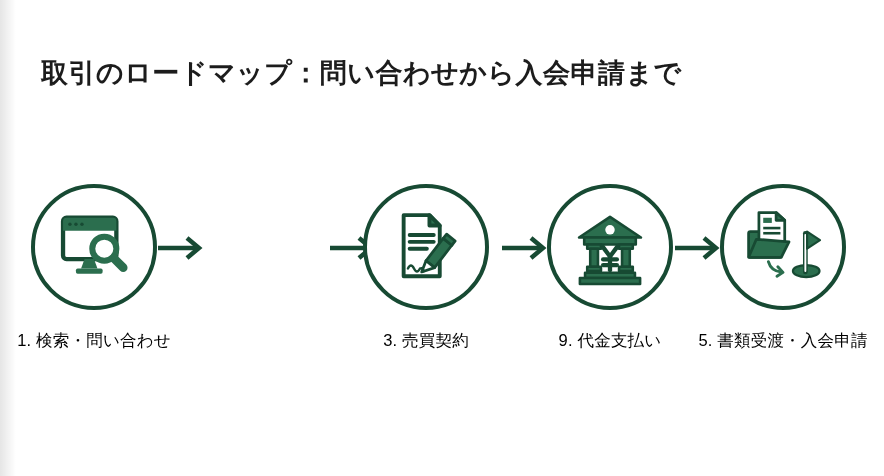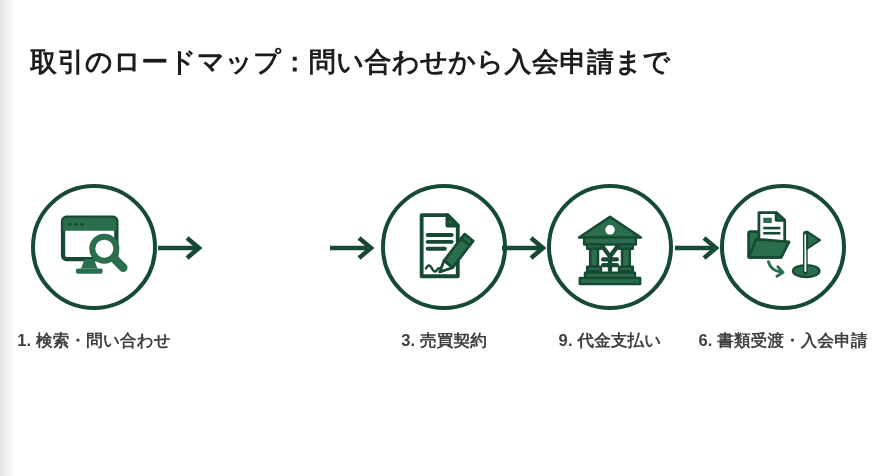--- a/index.html
+++ b/index.html
@@ -6,41 +6,41 @@
   .canvas{
     position:relative;width:884px;height:476px;background:#ffffff;overflow:hidden;
     font-family:"Liberation Sans","DejaVu Sans",sans-serif;
   }
   .canvas::before{
     content:'';position:absolute;left:0;top:0;bottom:0;width:16px;
     background:linear-gradient(to right,rgba(0,0,0,0.10),rgba(0,0,0,0));
     pointer-events:none;
   }
   .title{
-    position:absolute;left:30px;top:44px;margin:0;
+    position:absolute;left:30px;top:44px;margin:11px;
     font-size:27px;font-weight:700;color:#1c1c1c;letter-spacing:0.5px;
     white-space:nowrap;
   }
   .step{
     position:absolute;top:184px;width:170px;
     display:flex;flex-direction:column;align-items:center;
   }
   .circle{
     width:118px;height:118px;border-radius:50%;
     border:4px solid #174a33;background:#ffffff;
     display:flex;align-items:center;justify-content:center;box-sizing:content-box;
   }
   .circle svg{width:86px;height:86px;display:block;}
   .step-label{
-    margin-top:20px;font-size:16.5px;font-weight:700;color:#404040;
+    margin-top:20px;font-size:16.5px;font-weight:400;color:#000000;
     white-space:nowrap;letter-spacing:0.2px;
   }
   .connector{position:absolute;top:233px;width:46px;height:30px;}
   .connector svg{width:46px;height:30px;display:block;}
-  .s1{left:9px;} .s2{left:181px;} .s3{left:359px;} .s4{left:525px;} .s5{left:698px;}
+  .s1{left:9px;} .s2{left:181px;} .s3{left:341px;} .s4{left:525px;} .s5{left:698px;}
   .a1{left:158px;} .a2{left:330px;} .a3{left:502px;} .a4{left:675px;}
 </style>
 </head>
 <body>
 
 <div class="canvas">
 
   <h1 class="title">取引のロードマップ：問い合わせから入会申請まで</h1>
 
   <div class="step s1">
@@ -152,16 +152,16 @@
         <line x1="27" y1="34" x2="47" y2="34" stroke="#174a33" stroke-width="3"></line>
         <polygon points="10,62 19,41 57,44 48,62" fill="#2b6e4e" stroke="#174a33" stroke-width="3.2" stroke-linejoin="round"></polygon>
         <path d="M33 67 Q36 78 48 79" fill="none" stroke="#2b6e4e" stroke-width="3.4" stroke-linecap="round"></path>
         <polyline points="44,73 50,79.5 43,84" fill="none" stroke="#2b6e4e" stroke-width="3.4" stroke-linecap="round" stroke-linejoin="round"></polyline>
         <ellipse cx="77" cy="78" rx="15.5" ry="7" fill="#2b6e4e" stroke="#174a33" stroke-width="2.5"></ellipse>
         <line x1="76" y1="34" x2="76" y2="79" stroke="#174a33" stroke-width="5.5" stroke-linecap="round"></line>
         <line x1="76" y1="36" x2="76" y2="78" stroke="#ffffff" stroke-width="2.2" stroke-linecap="round"></line>
         <polygon points="78,32 93,42 78,52" fill="#2b6e4e" stroke="#174a33" stroke-width="2.5" stroke-linejoin="round"></polygon>
       </svg>
     </div>
-    <div class="step-label">6. 書類受渡・入会申請</div>
+    <div class="step-label">5. 書類受渡・入会申請</div>
   </div>
 
 </div>
 
 </body></html>

